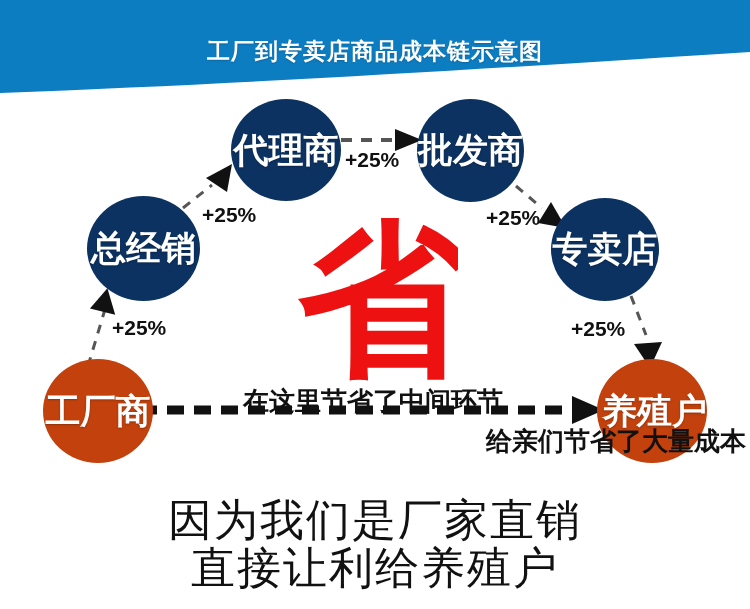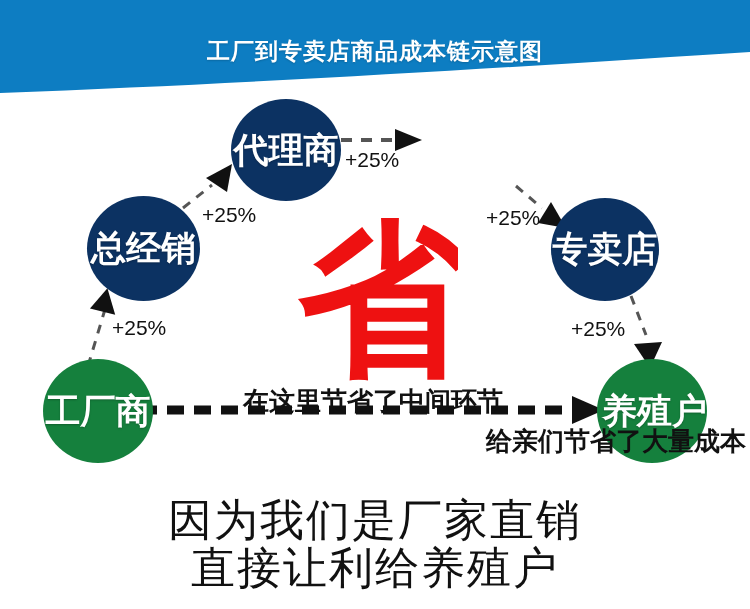--- a/index.html
+++ b/index.html
@@ -57,40 +57,40 @@
     display: flex;
     align-items: center;
     justify-content: center;
     color: #ffffff;
     font-weight: bold;
     font-family: "DejaVu Sans", "Liberation Sans", sans-serif;
     letter-spacing: 0px;
     box-sizing: border-box;
   }
   .node-navy { background: #0c3262; }
-  .node-pink { background: #15803d; }
+  .node-pink { background: #c2410c; }
   .node .label {
     font-size: 35px;
     line-height: 1;
     white-space: nowrap;
     text-shadow: 0 1px 2px rgba(0,0,0,0.25);
   }
 
   #node-agent      { left: 231px; top: 99px;  width: 110px; height: 102px; }
   #node-wholesaler { left: 417px; top: 99px;  width: 107px; height: 103px; }
   #node-distributor{ left: 87px;  top: 196px; width: 113px; height: 105px; }
   #node-store      { left: 551px; top: 198px; width: 108px; height: 103px; }
   #node-factory    { left: 43px;  top: 359px; width: 110px; height: 104px; }
   #node-farmer     { left: 597px; top: 359px; width: 110px; height: 104px; justify-content: flex-end; }
 
   
   .pct {
     position: absolute;
     font-size: 21px;
-    font-weight: normal;
+    font-weight: bold;
     color: #111111;
     font-family: "Liberation Sans", sans-serif;
     white-space: nowrap;
   }
   #pct-1 { left: 112px; top: 316px; }
   #pct-2 { left: 202px; top: 203px; }
   #pct-3 { left: 345px; top: 148px; }
   #pct-4 { left: 486px; top: 206px; }
   #pct-5 { left: 571px; top: 317px; }
 
@@ -187,20 +187,23 @@
       <polygon points="604,410 572,424 572,396" fill="#111111"></polygon>
     </g>
   </svg>
 
   <div id="save-char">省</div>
 
   <div class="node node-navy" id="node-agent">
     <span class="label">代理商</span>
   </div>
 
+  <div class="node node-navy" id="node-wholesaler">
+    <span class="label">批发商</span>
+  </div>
 
   <div class="node node-navy" id="node-distributor">
     <span class="label">总经销</span>
   </div>
 
   <div class="node node-navy" id="node-store">
     <span class="label">专卖店</span>
   </div>
 
   <div class="node node-pink" id="node-factory">

